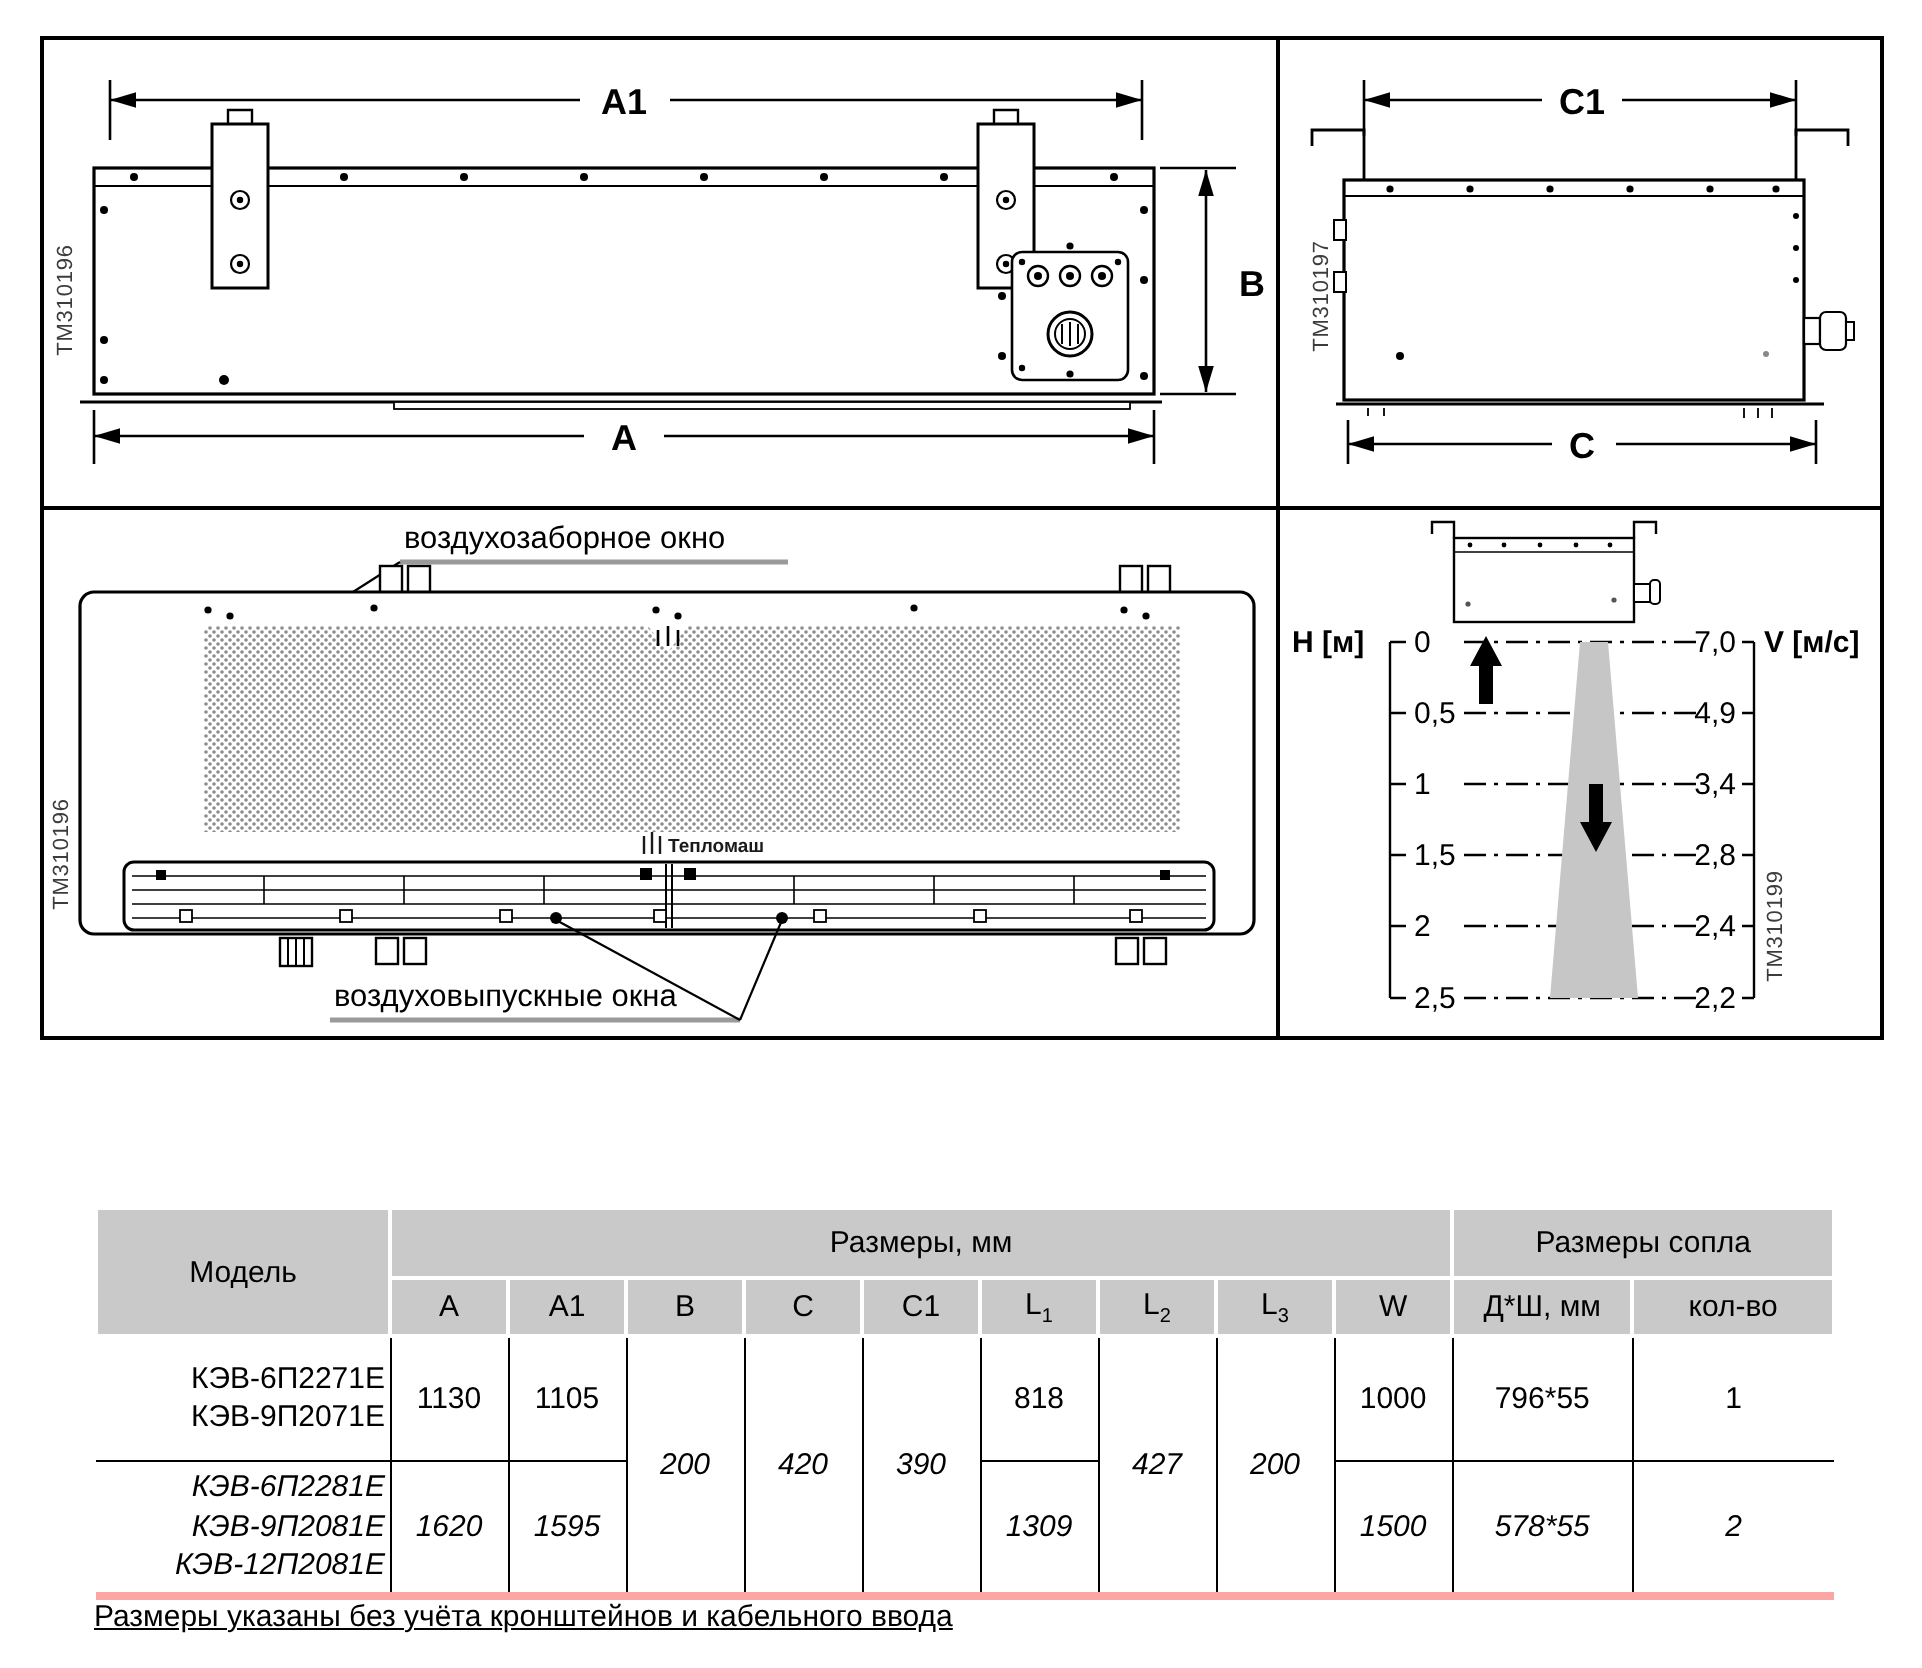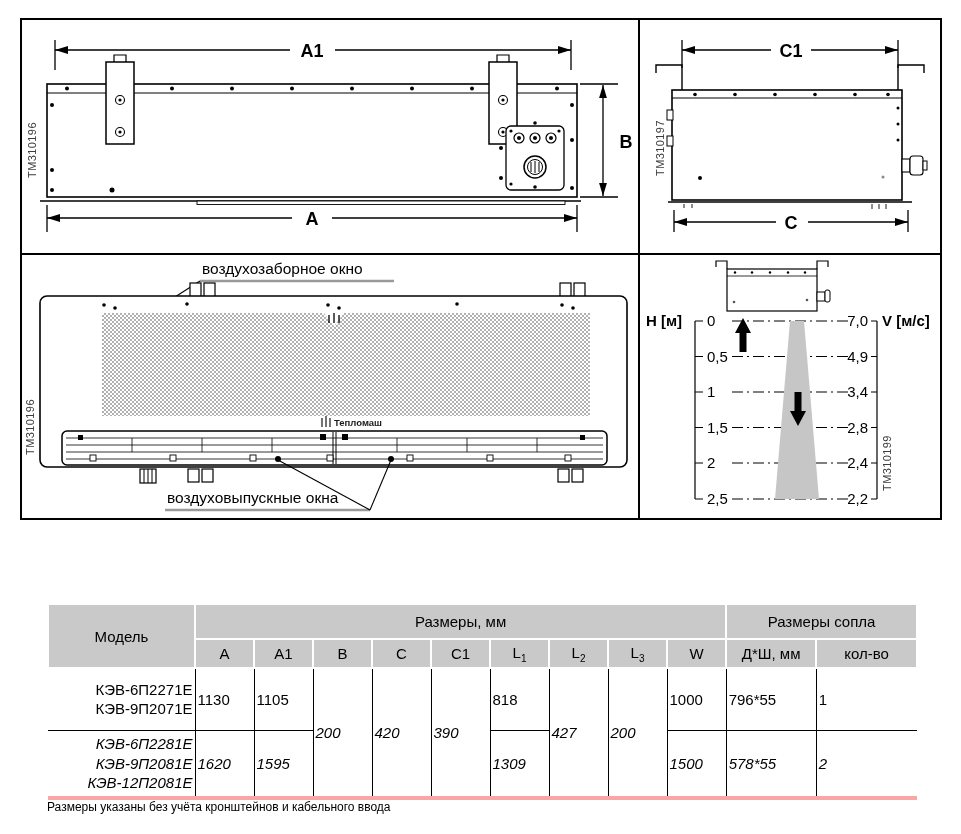--- a/index.html
+++ b/index.html
@@ -23,32 +23,32 @@
   .call  { font:15.5px "Liberation Sans",sans-serif; }
   .stamp { font:11px "Liberation Sans",sans-serif; fill:#3c3c3c; letter-spacing:.4px; }
   .logo-t{ font:bold 9.5px "Liberation Sans",sans-serif; fill:#1a1a1a; }
 
   
   .dims-table { position:absolute; left:47px; top:603px; width:871px; border-collapse:collapse;
                 table-layout:fixed; font-size:15px; border-bottom:4px solid #fca5a5; }
   .dims-table th { background:#c9c9c9; border:2px solid #fff; font-weight:400; text-align:center; padding:2px; }
   .dims-table thead tr:first-child th { height:29px; }
   .dims-table thead tr:last-child th { height:23px; }
-  .dims-table td { border:1px solid #000; background:#fff; text-align:left; padding:3px 2px; line-height:1.3; }
+  .dims-table td { border:1px solid #000; background:#fff; text-align:center; padding:3px 2px; line-height:1.3; }
   .dims-table tbody tr:nth-child(1) { height:62px; }
   .dims-table tbody tr:nth-child(2) { height:68px; }
   .dims-table tbody tr:first-child > td { border-top:none; }
   .dims-table td:first-child { border-left:none; }
   .dims-table td:last-child { border-right:none; }
   .dims-table tbody tr:last-child td { border-bottom:none;font-style:italic; }
   .dims-table td[rowspan] { border-bottom:none;font-style:italic; }
   .dims-table td.model-cell { text-align:right; padding-left:9px; }
   .dims-table sub { font-size:10px; }
 
-  .footnote { position:absolute; left:47px; top:800px; font-size:12px; }
+  .footnote { position:absolute; left:47px; top:800px; font-size:15px;text-decoration:underline; }
 </style>
 </head>
 <body>
 
 <div class="page">
 
   <div class="figure-box">
     <div class="vdiv"></div>
     <div class="hdiv"></div>
 

